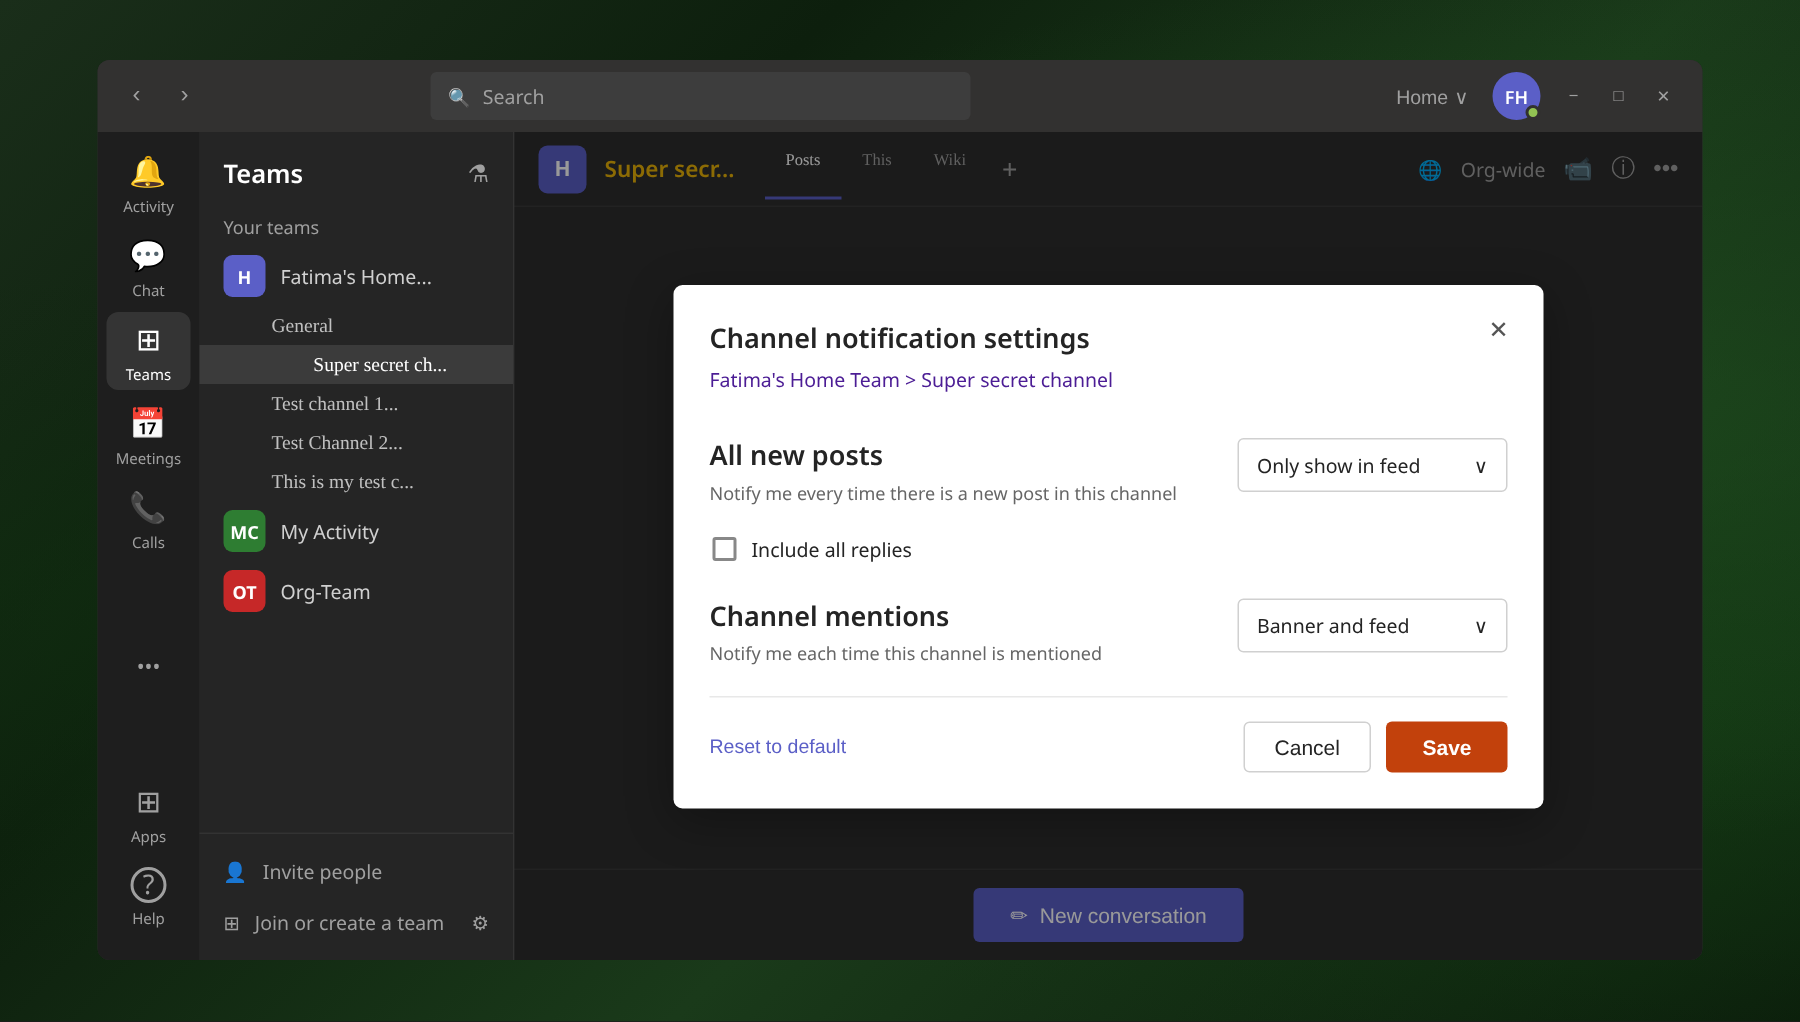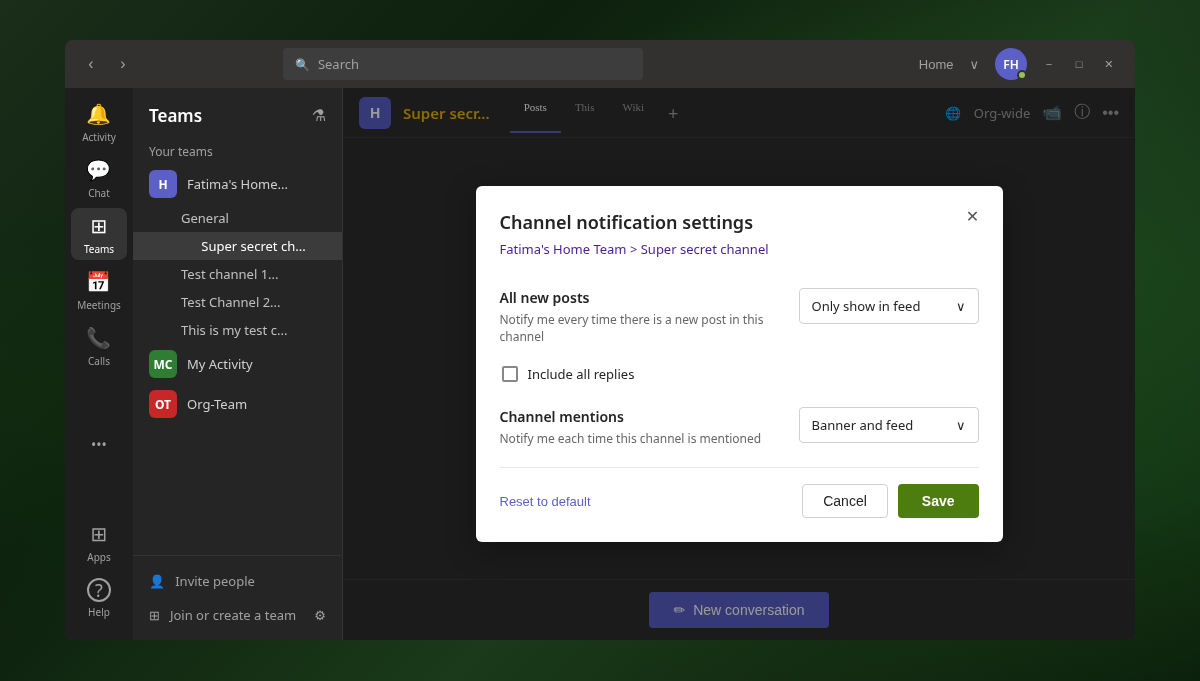--- a/index.html
+++ b/index.html
@@ -99,21 +99,21 @@
       margin-left: auto;
     }
     .home-btn {
       background: none;
       border: none;
       color: #a0a0a0;
       font-size: 13px;
       cursor: pointer;
       display: flex;
       align-items: flex-start;
-      gap: 16px;
+      gap: 4px;
       padding: 4px 8px;
       border-radius: 4px;
     }
     .avatar-circle {
       width: 32px;
       height: 32px;
       border-radius: 50%;
       background: #5b5fc7;
       display: flex;
       align-items: center;
@@ -246,20 +246,21 @@
       color: white;
       font-size: 12px;
       font-weight: 700;
       flex-shrink: 0;
     }
     .channel-item {
       padding: 5px 16px 5px 48px;
       cursor: pointer;
       color: #c0c0c0;
       font-size: 13px;
+      font-family: Liberation Serif, serif;
     }
     .channel-item.active { background: rgba(255,255,255,0.1); color: white; text-align: center; }
 
     .teams-panel-footer {
       margin-top: auto;
       padding: 8px 0;
       border-top: 1px solid #333;
     }
     .footer-item {
       display: flex;
@@ -372,21 +373,21 @@
       z-index: 10;
       display: flex;
       align-items: center;
       justify-content: center;
     }
 
     
     .modal {
       background: white;
       border-radius: 6px;
-      width: 527px;
+      width: 580px;
       padding: 24px;
       position: relative;
       box-shadow: 0 8px 32px rgba(0,0,0,0.3);
     }
     .modal-title {
       font-size: 18px;
       font-weight: 600;
       color: #242424;
       margin-bottom: 6px;
     }
@@ -415,21 +416,21 @@
     .modal-section {
       display: flex;
       align-items: flex-start;
       justify-content: space-between;
       margin-bottom: 20px;
     }
     .modal-section-info {
       flex: 1;
     }
     .modal-section-label {
-      font-size: 14px;
+      font-size: 18px;
       font-weight: 600;
       color: #242424;
       margin-bottom: 4px;
     }
     .modal-section-desc {
       font-size: 12px;
       color: #666;
     }
 
     .dropdown-select {
@@ -492,21 +493,21 @@
       padding: 8px 20px;
       background: white;
       border: 1px solid #d0d0d0;
       border-radius: 4px;
       font-size: 14px;
       color: #242424;
       cursor: pointer;
     }
     .btn-save {
       padding: 8px 24px;
-      background: #4d7c0f;
+      background: #c2410c;
       border: none;
       border-radius: 4px;
       font-size: 14px;
       color: white;
       cursor: pointer;
       font-weight: 600;
     }
   </style>
 </head>
 <body>

